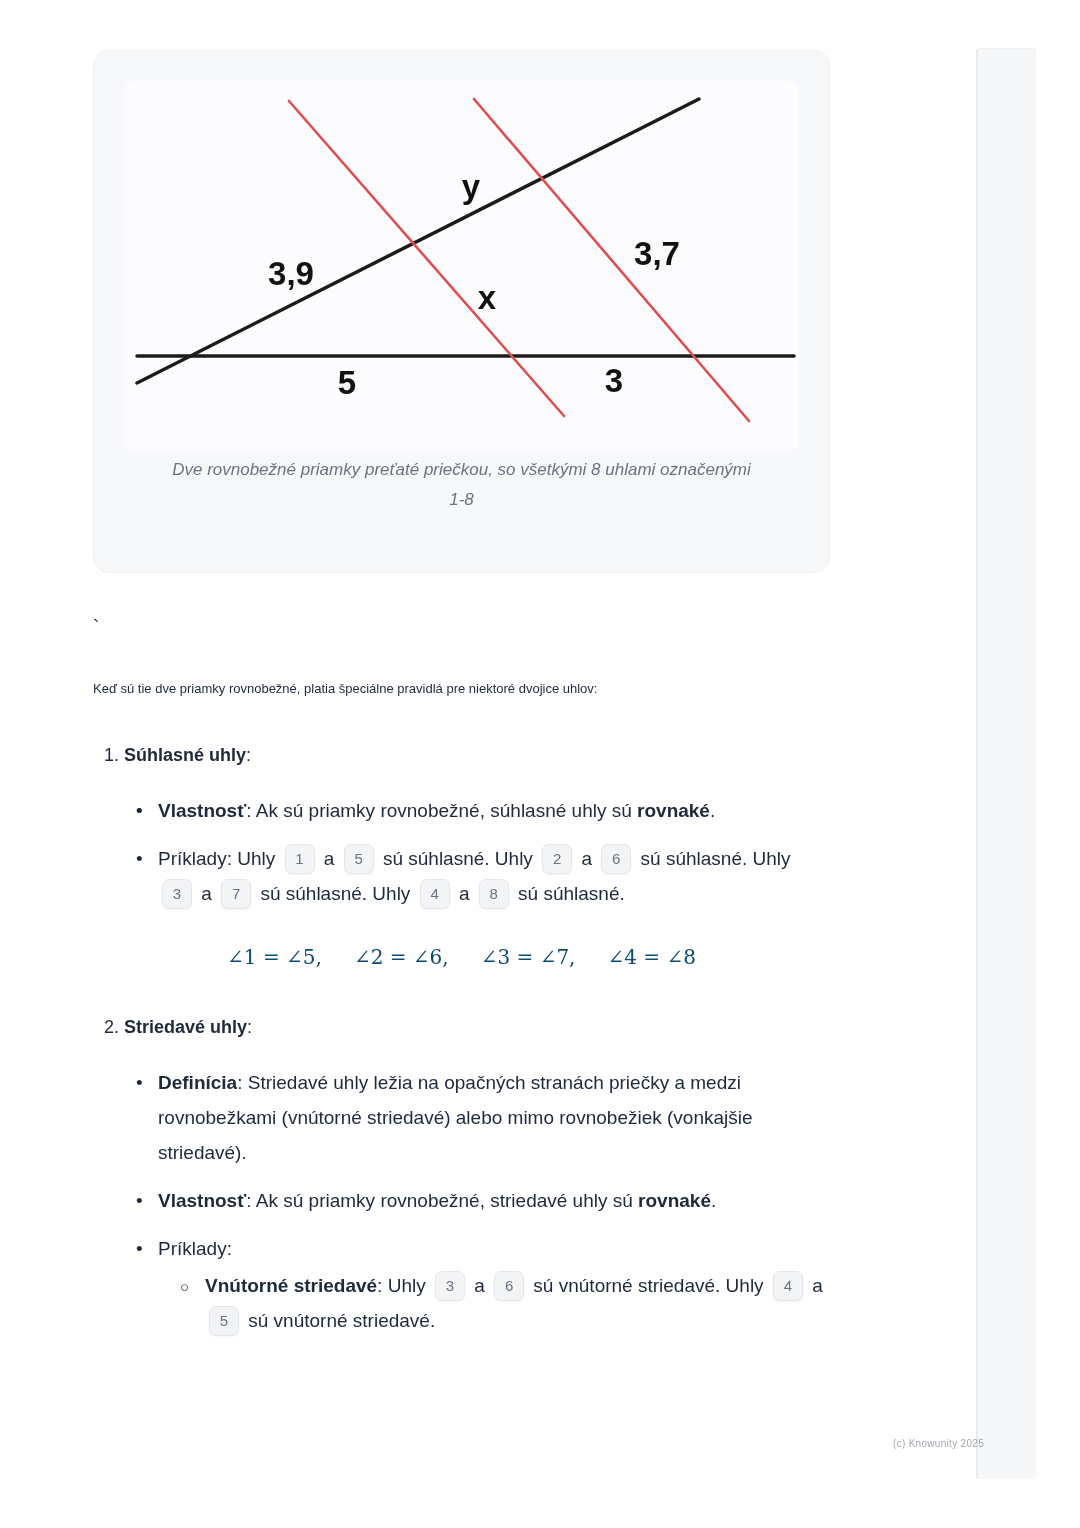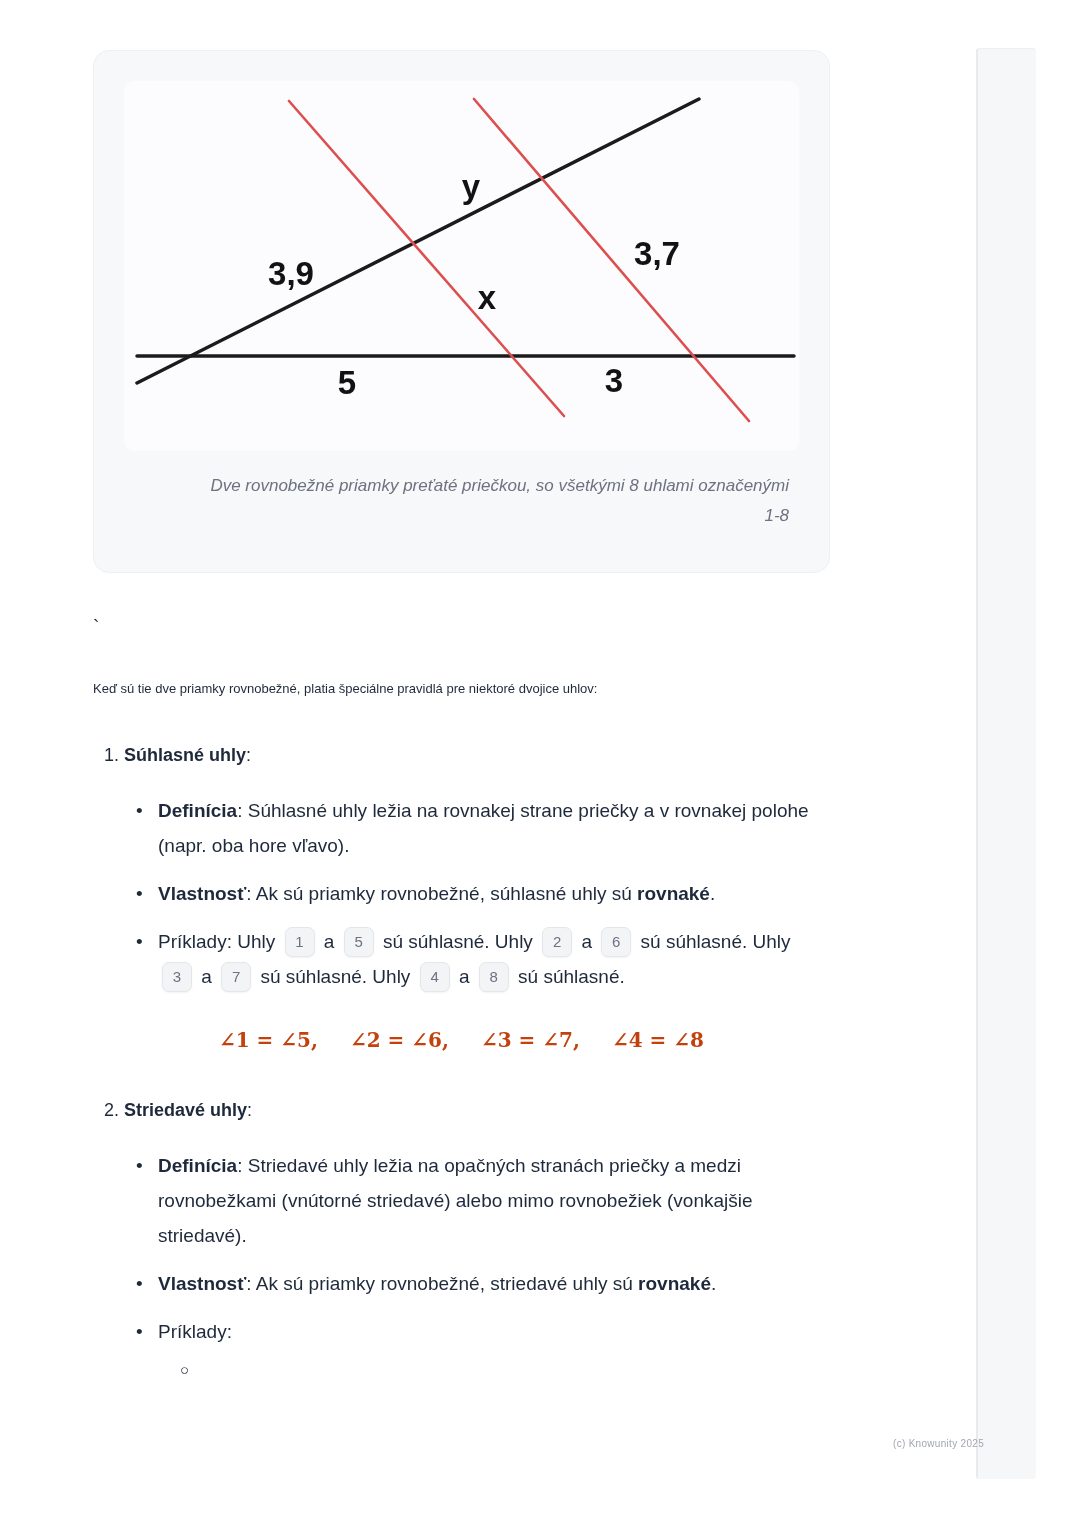--- a/index.html
+++ b/index.html
@@ -16,21 +16,21 @@
     background:#f7f8fa;border:1px solid #eef0f3;border-radius:16px;
     padding:30px 30px 0 30px;
   }
   .figure-image{
     width:675px;height:370px;background:#fcfcfe;border-radius:10px;
     overflow:hidden;position:relative;
   }
   .figure-image svg{display:block;width:675px;height:370px;}
   .fig-label{font-family:"Liberation Sans",sans-serif;font-weight:700;font-size:33px;fill:#121212;}
   .figure-caption{
-    margin:20px 10px 0;padding:0;text-align:right;font-style:italic;
+    margin:4px 10px 0;padding:0;text-align:center;font-style:italic;
     color:#6b7280;font-size:17px;line-height:30px;
   }
 
   
   .tick{margin:40px 0 0;font-size:19px;line-height:28px;color:#1e293b;}
   .intro{margin:30px 0 0;font-size:13px;line-height:35px;text-align:justify;}
 
   ol.sections{list-style:none;margin:0;padding:0;}
   .section{margin:0;padding:0;}
   .section-heading{margin-top:32px;padding-left:11px;font-size:18px;line-height:35px;}
@@ -50,21 +50,21 @@
     display:inline-block;min-width:30px;box-sizing:border-box;text-align:center;
     padding:1px 8px 2px;margin:0 4px;vertical-align:1px;
     background:#f3f4f6;border:1px solid #e3e6ea;border-radius:7px;
     box-shadow:0 1px 2px rgba(0,0,0,.05);
     color:#6b7280;font-size:15px;line-height:25px;font-style:normal;font-weight:400;
   }
 
   .math{
     display:flex;justify-content:center;gap:32px;
     margin:34px 0 6px;font-family:"DejaVu Serif","DejaVu Sans",serif;
-    font-size:20px;color:#c2410c;font-weight:bold;
+    font-size:20px;color:#0c4a6e;
   }
 
   
   .scroll-strip{
     position:absolute;left:976px;top:48px;width:58px;height:1430px;
     background:#f6f7f9;border-left:2px solid #e8eaec;border-top:1px solid #edeff1;
     border-radius:3px;z-index:1;
   }
   .copyright{
     position:absolute;left:893px;top:1438px;z-index:3;
@@ -106,21 +106,20 @@
     <ol class="sections">
 
       <li class="section section-1">
         <div class="section-heading">
           <span class="num">1.</span>
           <span class="ttl">Súhlasné uhly</span><span>:</span>
         </div>
         <ul class="bullets">
           <li>
             <span class="marker">•</span>
-            <span><span class="seg seg-b">Definícia</span><span class="seg">: Súhlasné uhly ležia na rovnakej strane priečky a v rovnakej polohe (napr. oba hore vľavo).</span></span>
           </li>
           <li>
             <span class="marker">•</span>
             <span><span class="seg seg-b">Vlastnosť</span><span class="seg">: Ak sú priamky rovnobežné, súhlasné uhly sú </span><span class="seg seg-b">rovnaké</span><span class="seg">.</span></span>
           </li>
           <li>
             <span class="marker">•</span>
             <span><span class="seg seg-i">Príklady</span><span class="seg">: Uhly </span><span class="seg seg-c">1</span><span class="seg"> a </span><span class="seg seg-c">5</span><span class="seg"> sú súhlasné. Uhly </span><span class="seg seg-c">2</span><span class="seg"> a </span><span class="seg seg-c">6</span><span class="seg"> sú súhlasné. Uhly </span><span class="seg seg-c">3</span><span class="seg"> a </span><span class="seg seg-c">7</span><span class="seg"> sú súhlasné. Uhly </span><span class="seg seg-c">4</span><span class="seg"> a </span><span class="seg seg-c">8</span><span class="seg"> sú súhlasné.</span></span>
           </li>
         </ul>
@@ -145,20 +144,21 @@
           <li>
             <span class="marker">•</span>
             <span><span class="seg seg-b">Vlastnosť</span><span class="seg">: Ak sú priamky rovnobežné, striedavé uhly sú </span><span class="seg seg-b">rovnaké</span><span class="seg">.</span></span>
           </li>
           <li>
             <span class="marker">•</span>
             <span><span class="seg seg-i">Príklady</span><span class="seg">:</span></span>
             <ul class="sub-bullets">
               <li>
                 <span class="marker">○</span>
+                <span><span class="seg seg-b">Vnútorné striedavé</span><span class="seg">: Uhly </span><span class="seg seg-c">3</span><span class="seg"> a </span><span class="seg seg-c">6</span><span class="seg"> sú vnútorné striedavé. Uhly </span><span class="seg seg-c">4</span><span class="seg"> a </span><span class="seg seg-c">5</span><span class="seg"> sú vnútorné striedavé.</span></span>
               </li>
             </ul>
           </li>
         </ul>
       </li>
 
     </ol>
   </div>
 
   <div class="scroll-strip"></div>

